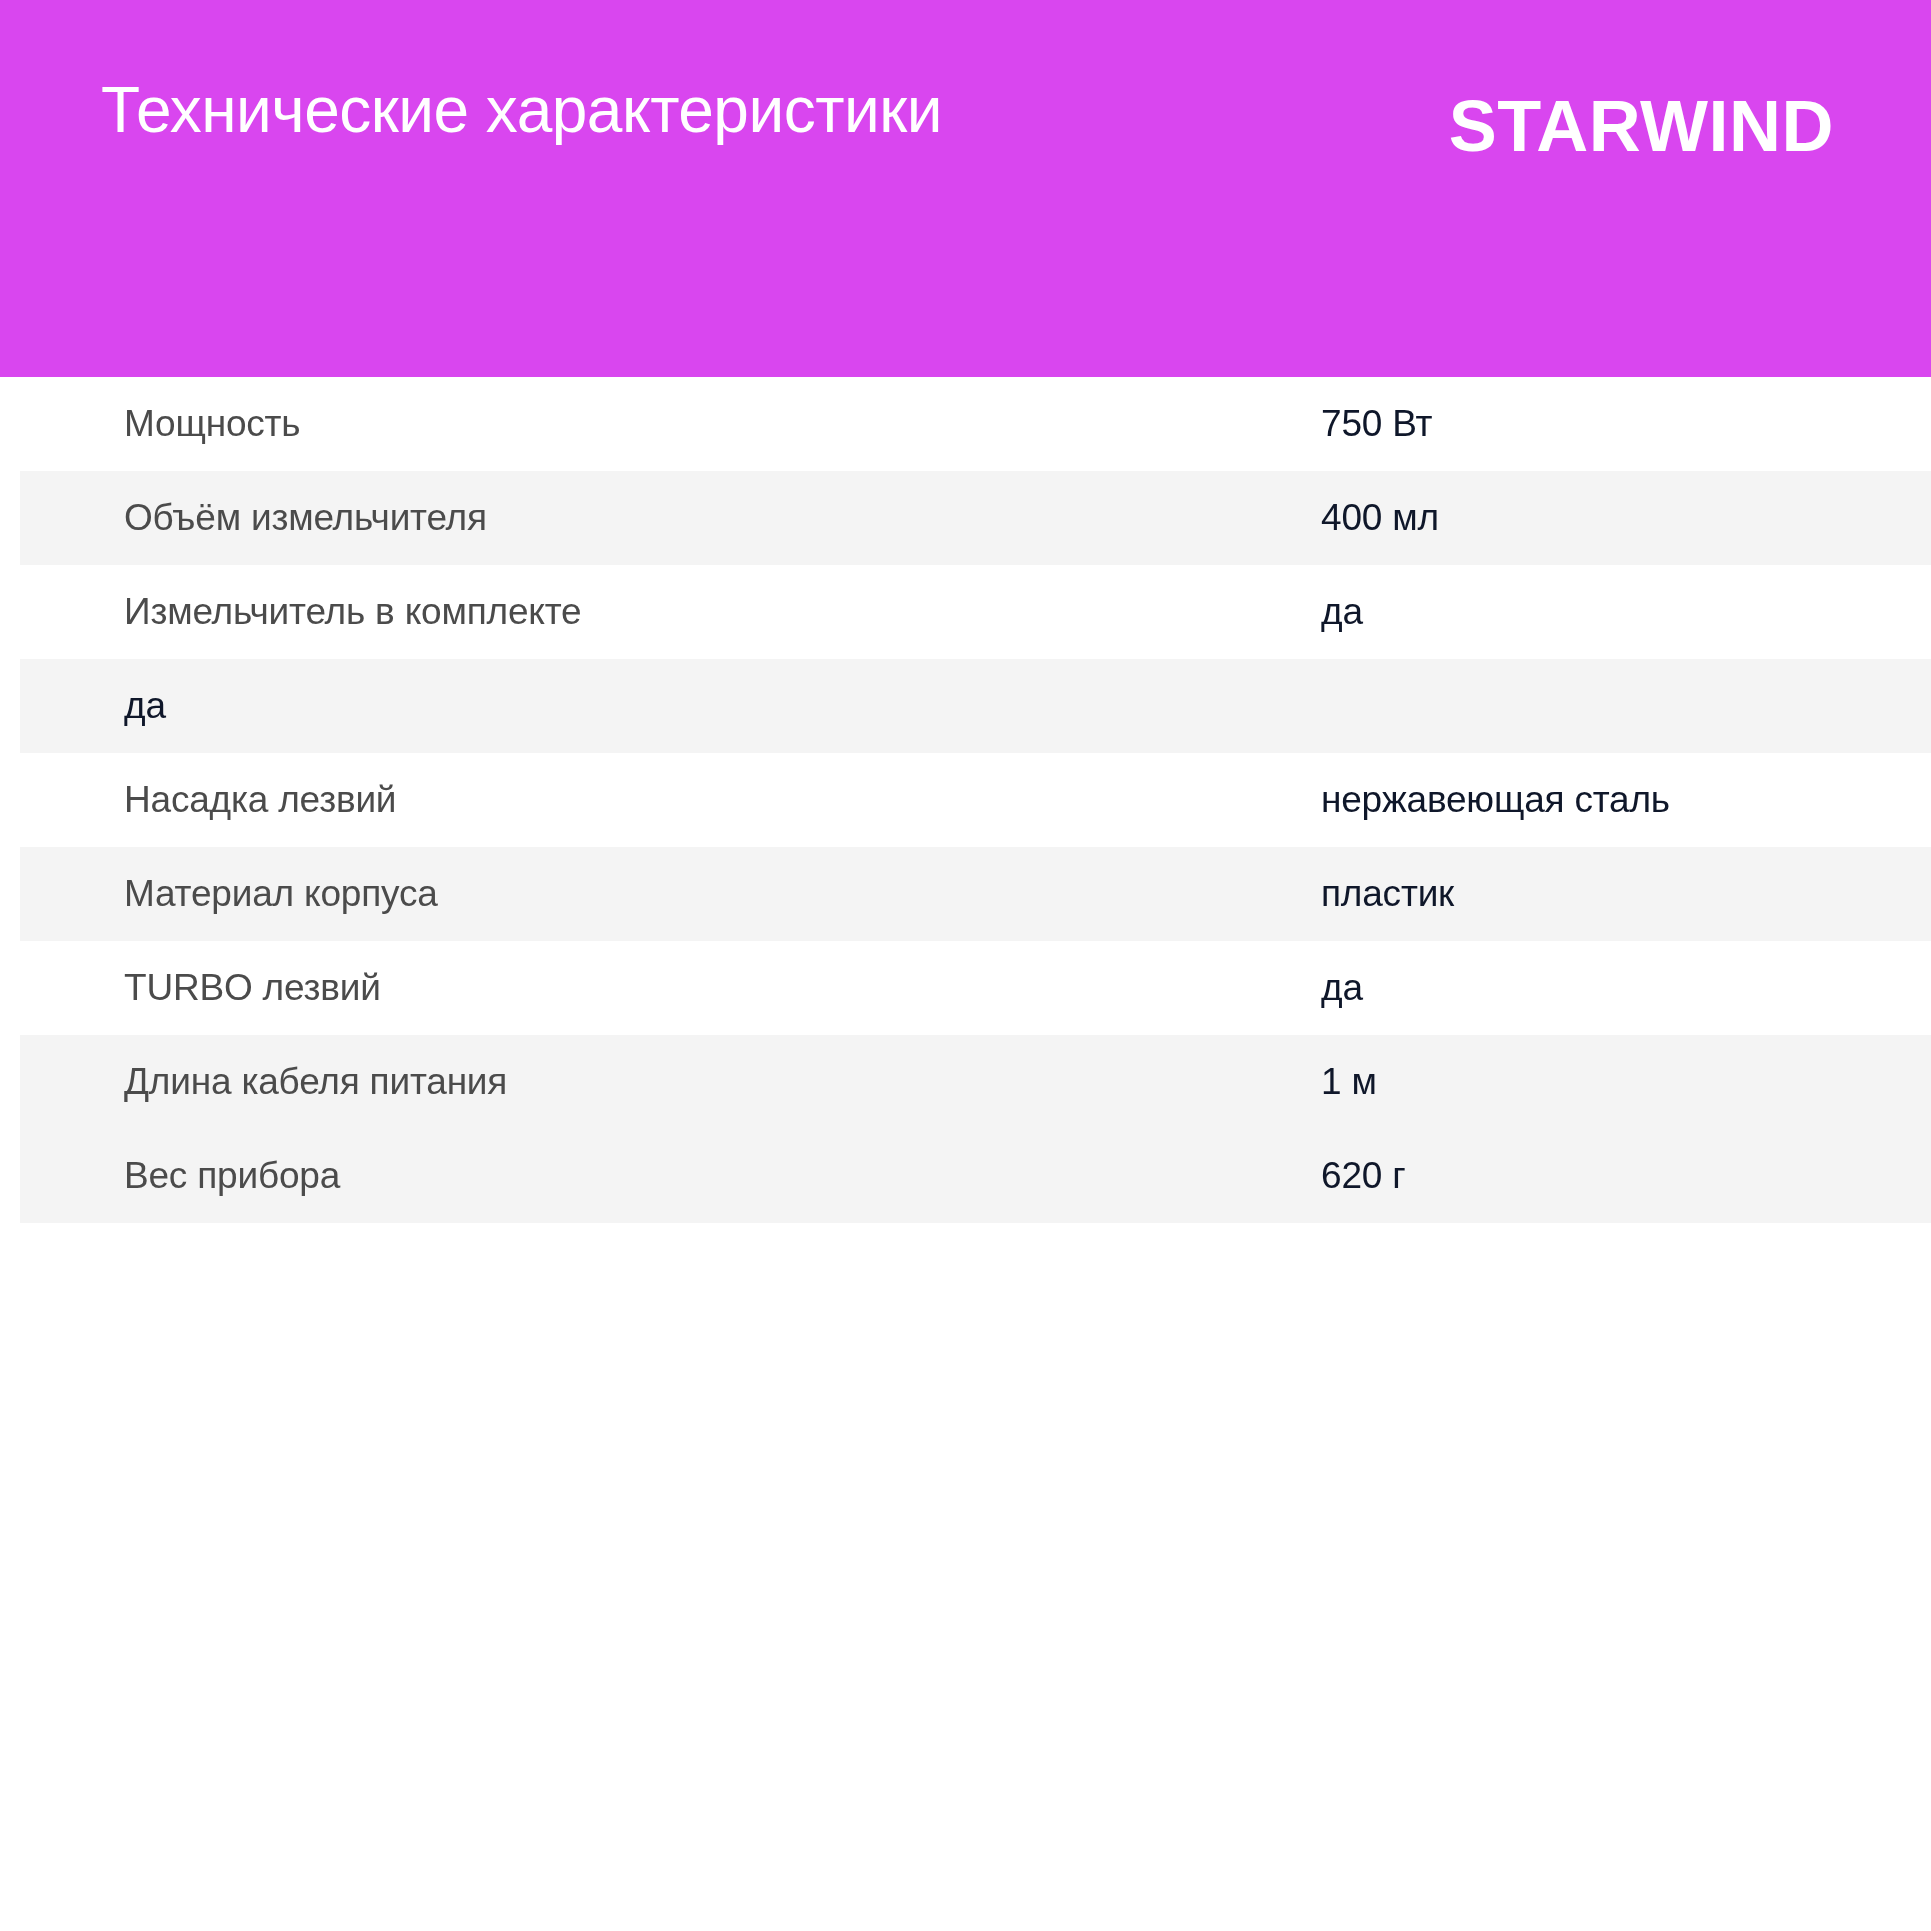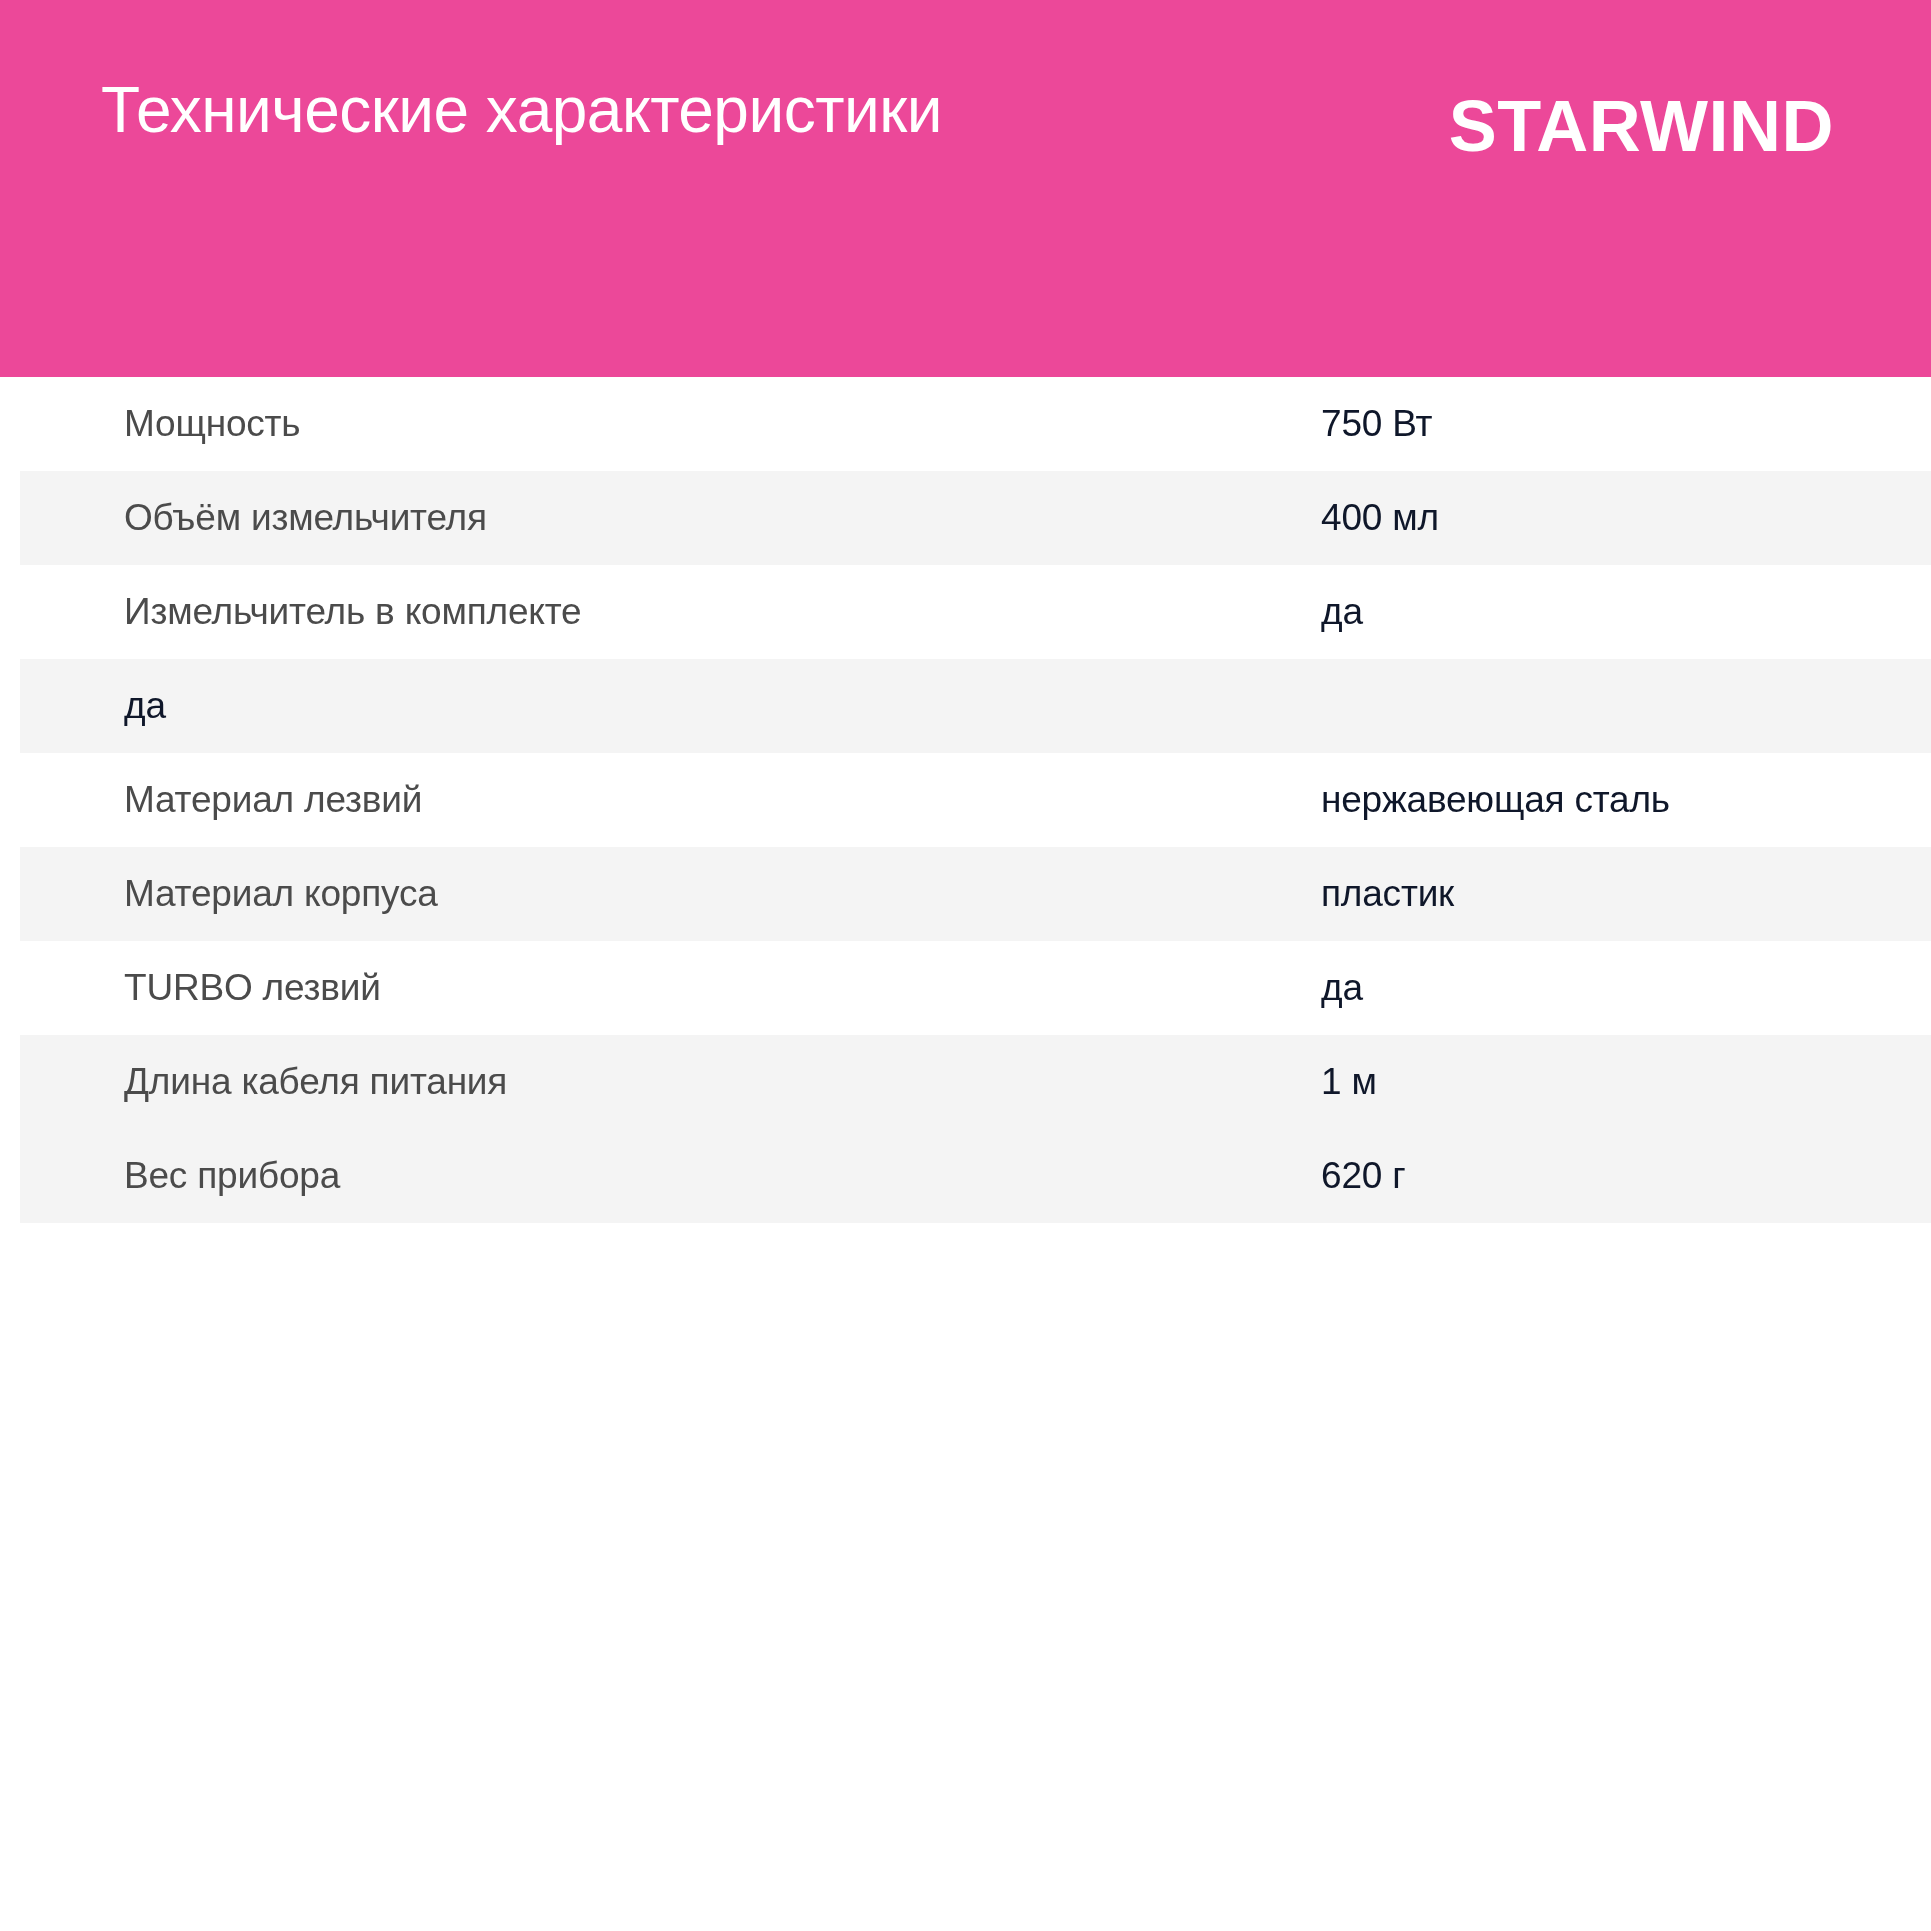--- a/index.html
+++ b/index.html
@@ -20,21 +20,21 @@
     height: 1931px;
     position: relative;
     background: #ffffff;
   }
 
   
   .header {
     position: relative;
     width: 1931px;
     height: 377px;
-    background: #ec4899;
+    background: #d946ef;
     box-sizing: border-box;
     padding-left: 20px;
   }
   .header-title {
     position: absolute;
     left: 101px;
     top: 68px;
     width: 1110px;
     color: #ffffff;
     font-size: 64px;
@@ -119,21 +119,21 @@
       <div class="spec-value">400 мл</div>
     </div>
     <div class="spec-row odd">
       <div class="spec-name">Измельчитель в комплекте</div>
       <div class="spec-value">да</div>
     </div>
     <div class="spec-row even">
       <div class="spec-value">да</div>
     </div>
     <div class="spec-row odd">
-      <div class="spec-name">Материал лезвий</div>
+      <div class="spec-name">Насадка лезвий</div>
       <div class="spec-value">нержавеющая сталь</div>
     </div>
     <div class="spec-row even">
       <div class="spec-name">Материал корпуса</div>
       <div class="spec-value">пластик</div>
     </div>
     <div class="spec-row odd">
       <div class="spec-name">TURBO лезвий</div>
       <div class="spec-value">да</div>
     </div>

